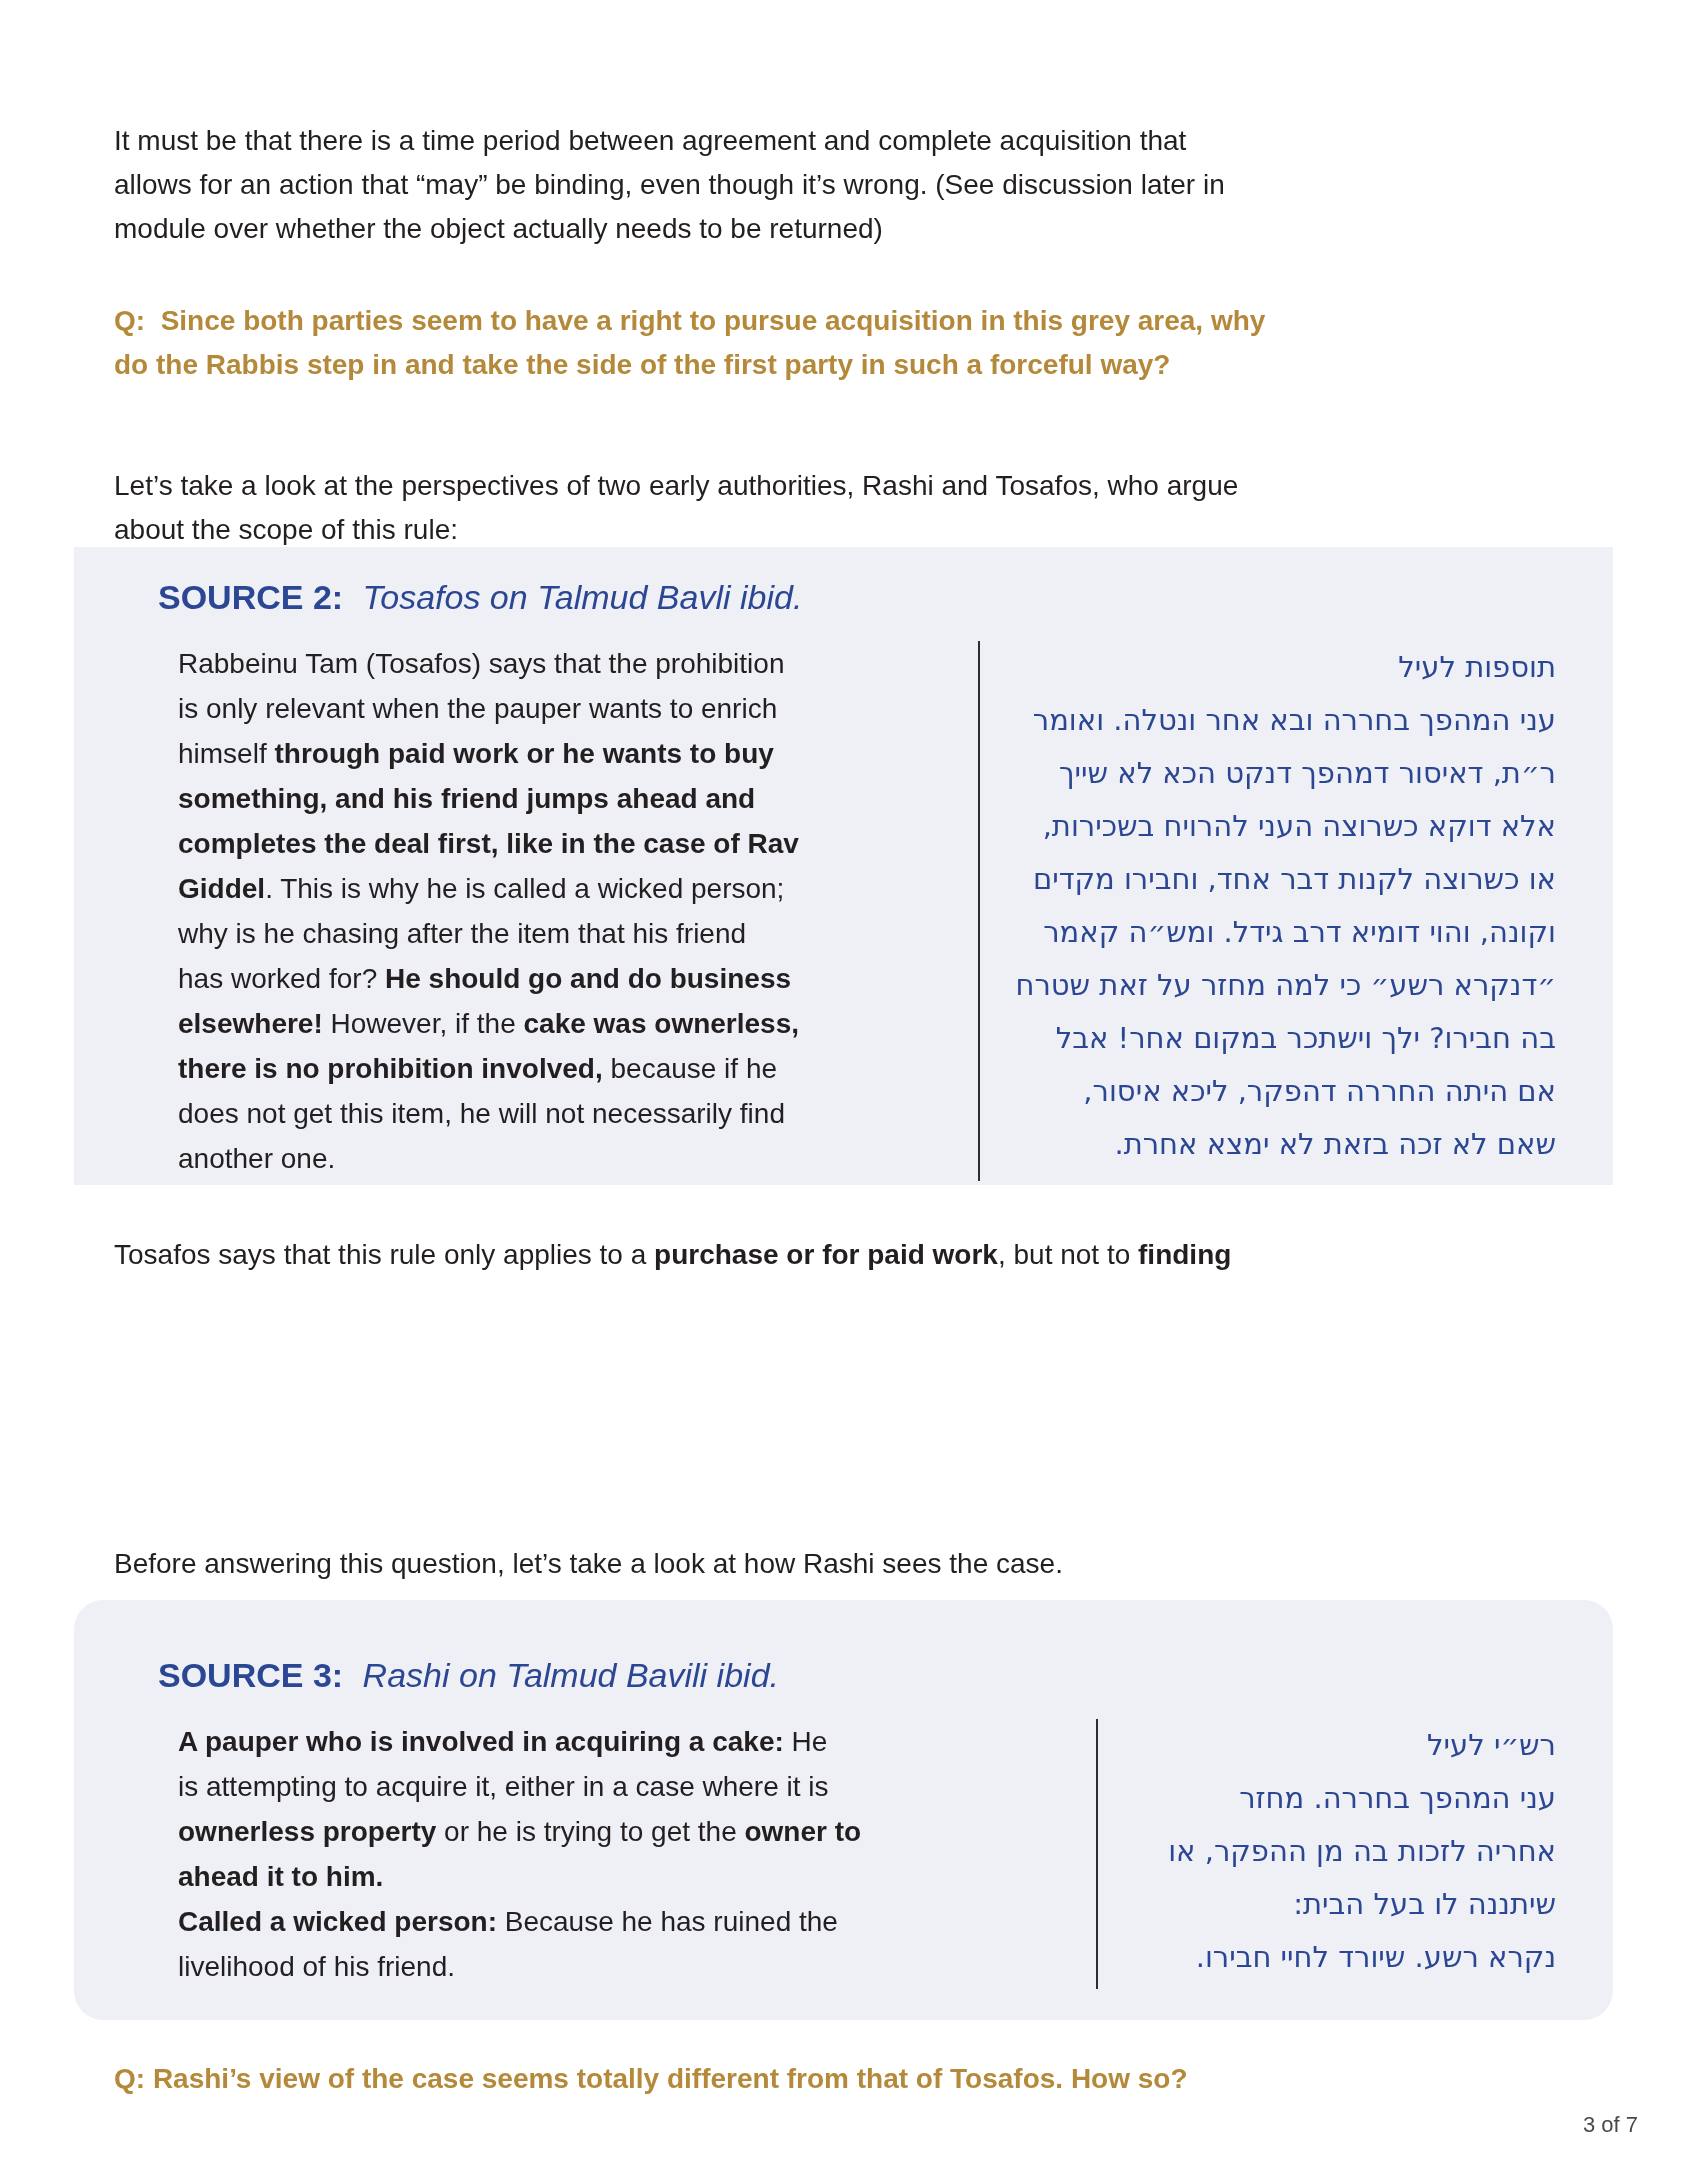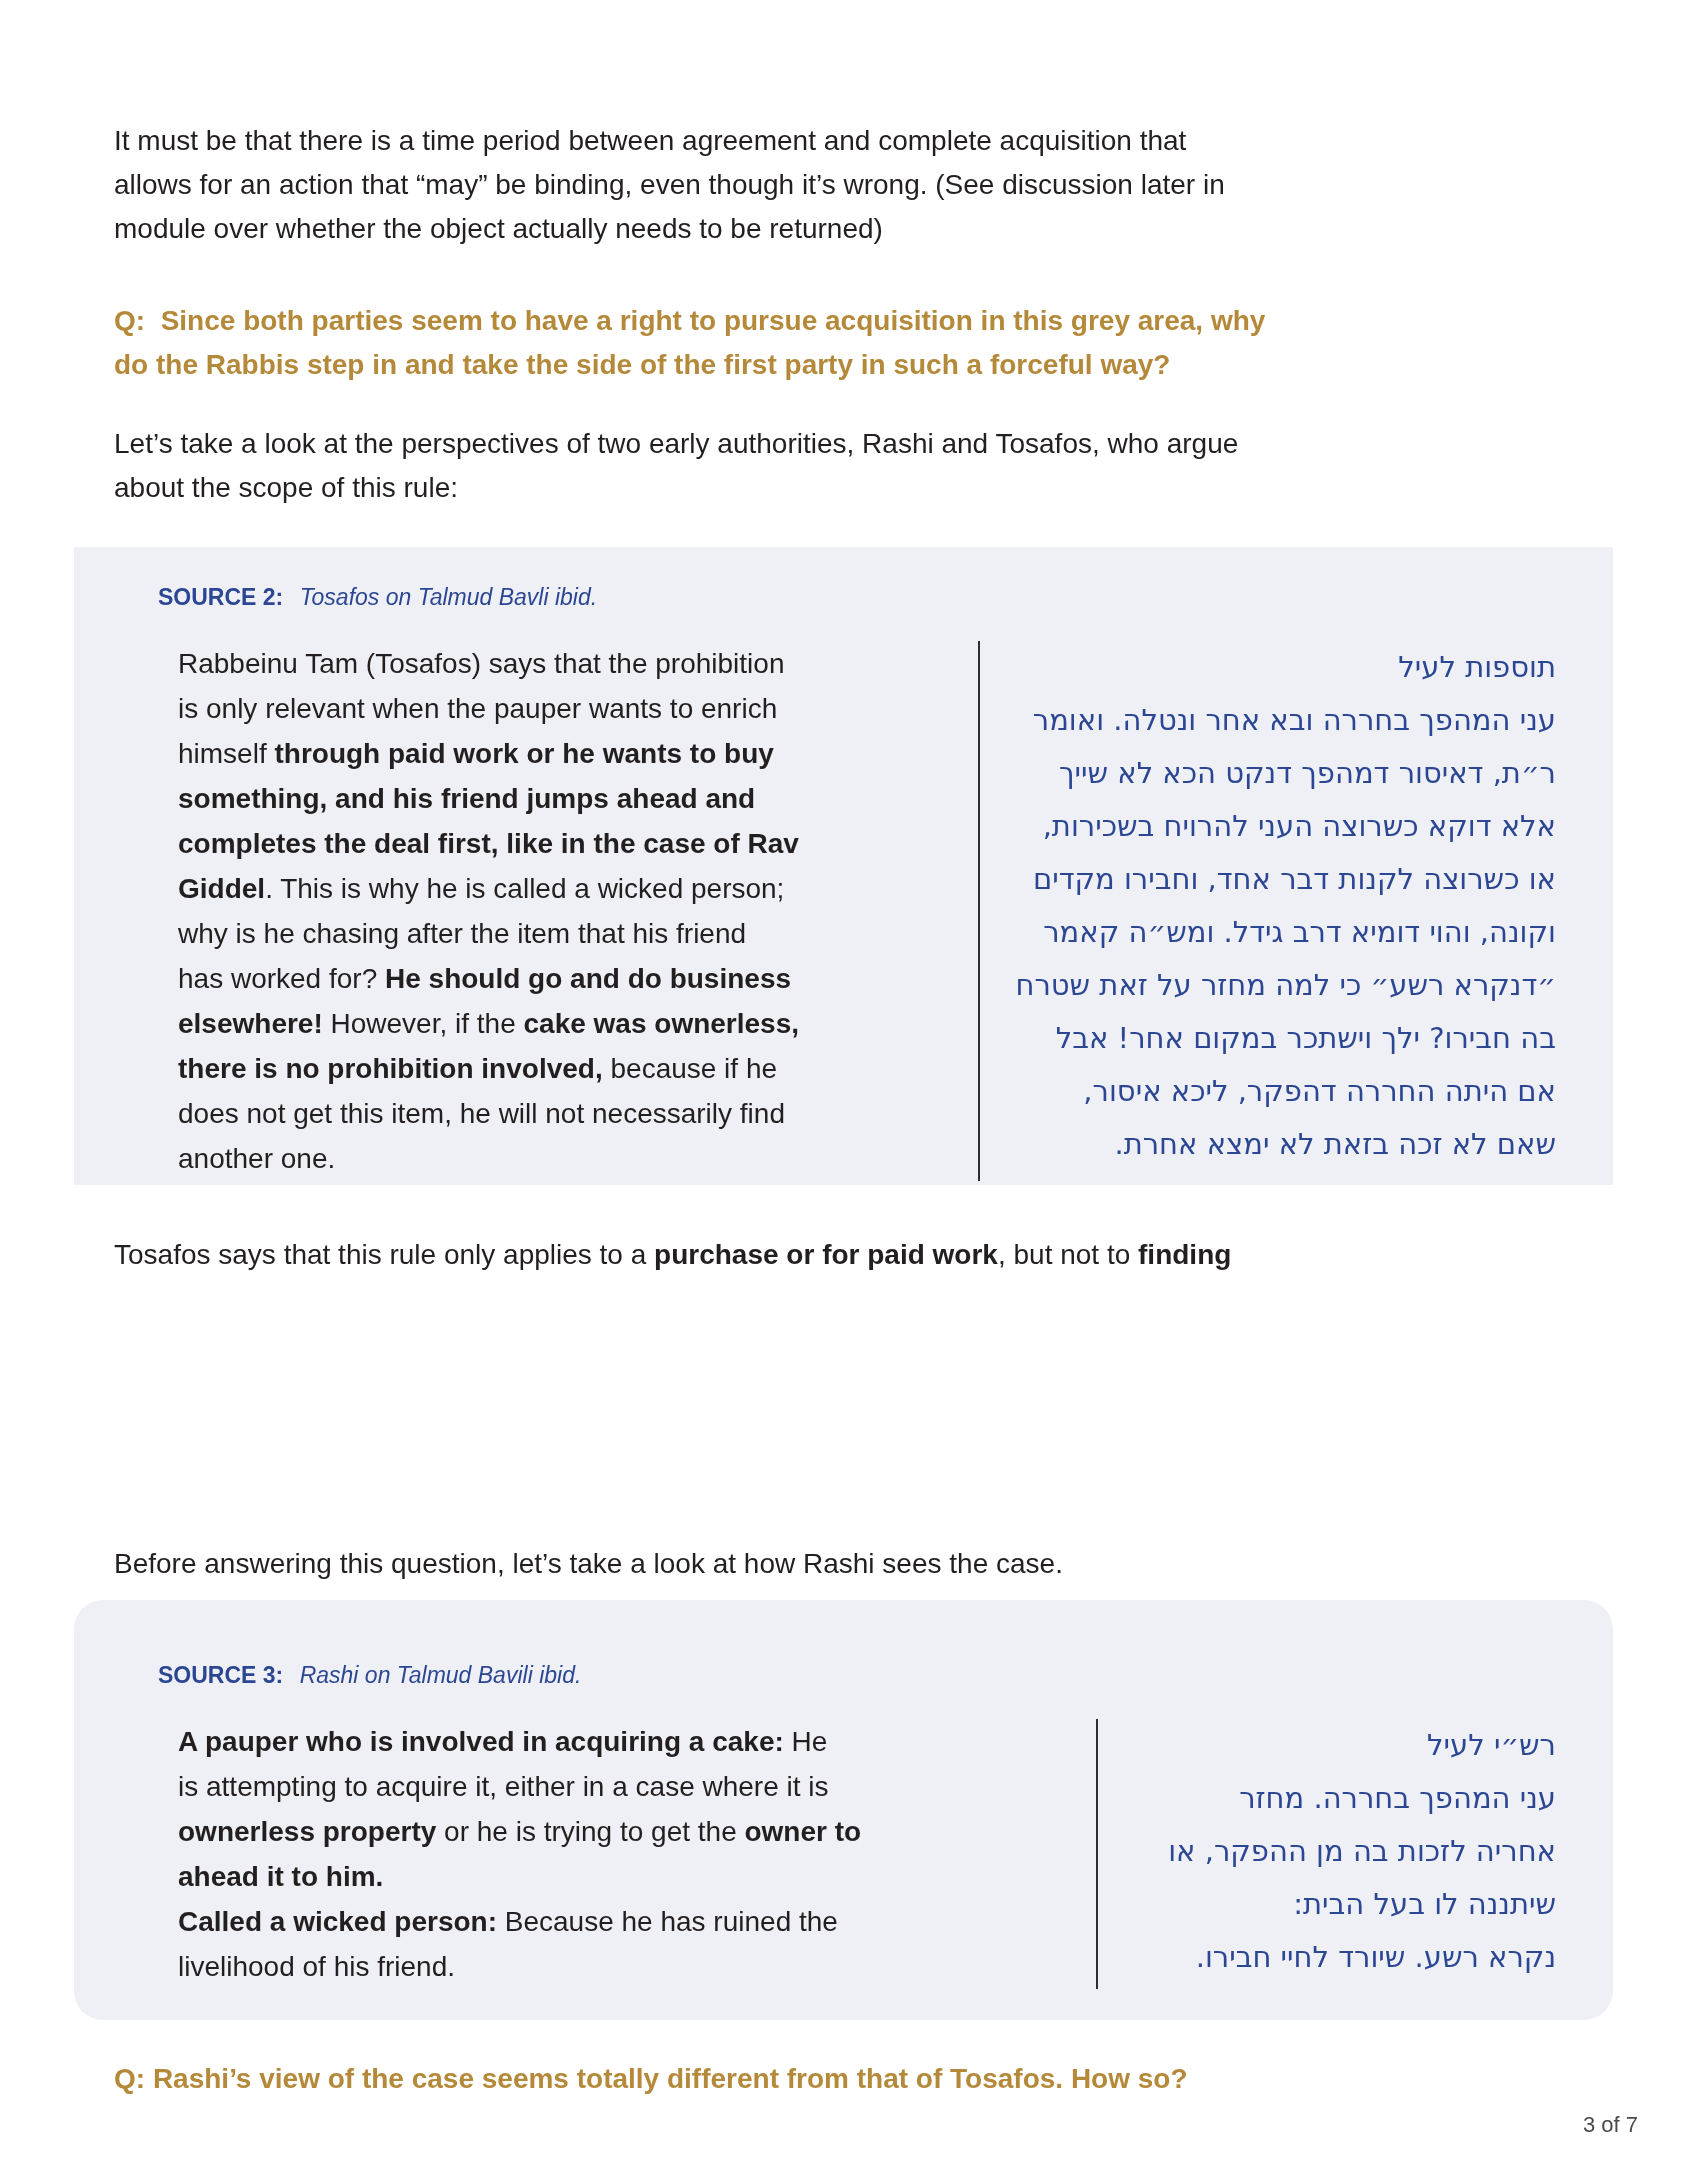--- a/index.html
+++ b/index.html
@@ -18,39 +18,39 @@
     font-family:"Liberation Sans", sans-serif;
     color:var(--text);
     overflow:hidden;
   }
   .ln{white-space:pre;}
   .body-block{position:absolute;left:114px;font-size:28px;line-height:44px;font-weight:400;}
   .q-block{position:absolute;left:114px;font-size:28px;line-height:44px;font-weight:700;color:var(--gold);}
   .src-box{position:absolute;left:74px;width:1539px;background:var(--boxbg);}
   .box1{top:547px;height:638px;}
   .box2{top:1600px;height:420px;border-radius:29px;}
-  .src-header{margin:32px 0 0 84px;line-height:36px;font-size:23px;color:var(--blue);}
+  .src-header{margin:32px 0 0 84px;line-height:36px;font-size:34px;color:var(--blue);}
   .box2 .src-header{margin-top:57px;}
   .src-label{font-weight:700;}
   .src-cite{font-style:italic;margin-left:10px;}
   .src-cols{display:flex;margin-top:26px;align-items:stretch;gap:15px;}
   .eng-col{margin-left:104px;font-size:28px;line-height:45px;}
   .box1 .eng-col{width:757px;}
   .box2 .eng-col{width:871px;}
   .vline{border-left:2px solid var(--divider);margin-left:32px;}
   .heb-col{
     flex:1;direction:rtl;text-align:right;
     padding:0 57px 0 20px;
     font-family:"DejaVu Sans", sans-serif;
     font-size:29px;line-height:53px;color:var(--blue);
   }
   .bold{font-weight:700;}
   .para1{top:119px;}
   .q1{top:299px;}
-  .para2{top:422px;}
+  .para2{top:464px;}
   .tosafos-para{top:1233px;}
   .qgroup{top:1354px;}
   .para-before{top:1542px;}
   .q4{top:2057px;}
   .page-footer{
     position:absolute;top:2111px;right:45px;
     font-size:22px;line-height:28px;color:var(--footer);font-weight:400;
   }
 </style>
 </head>

